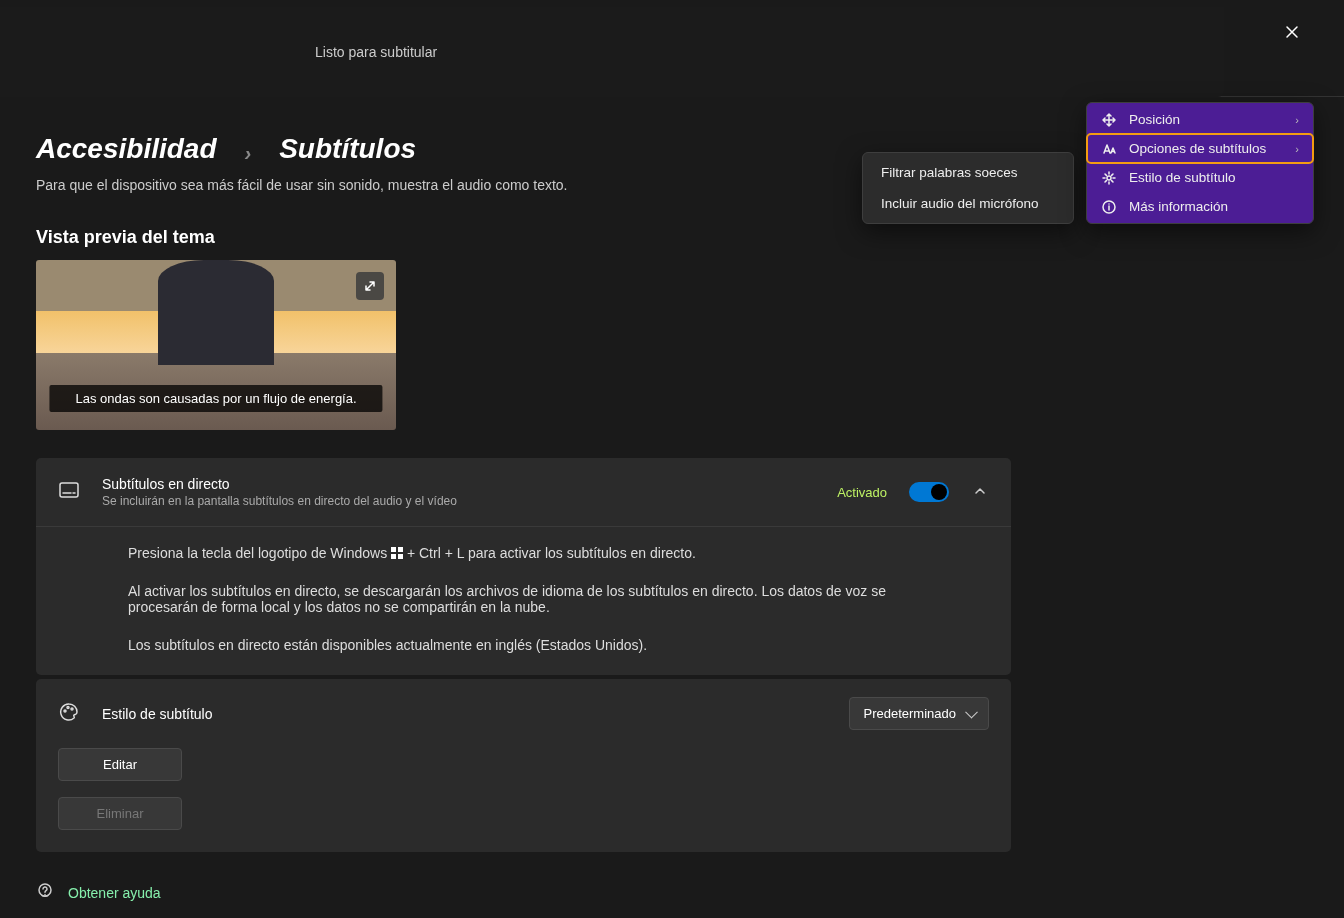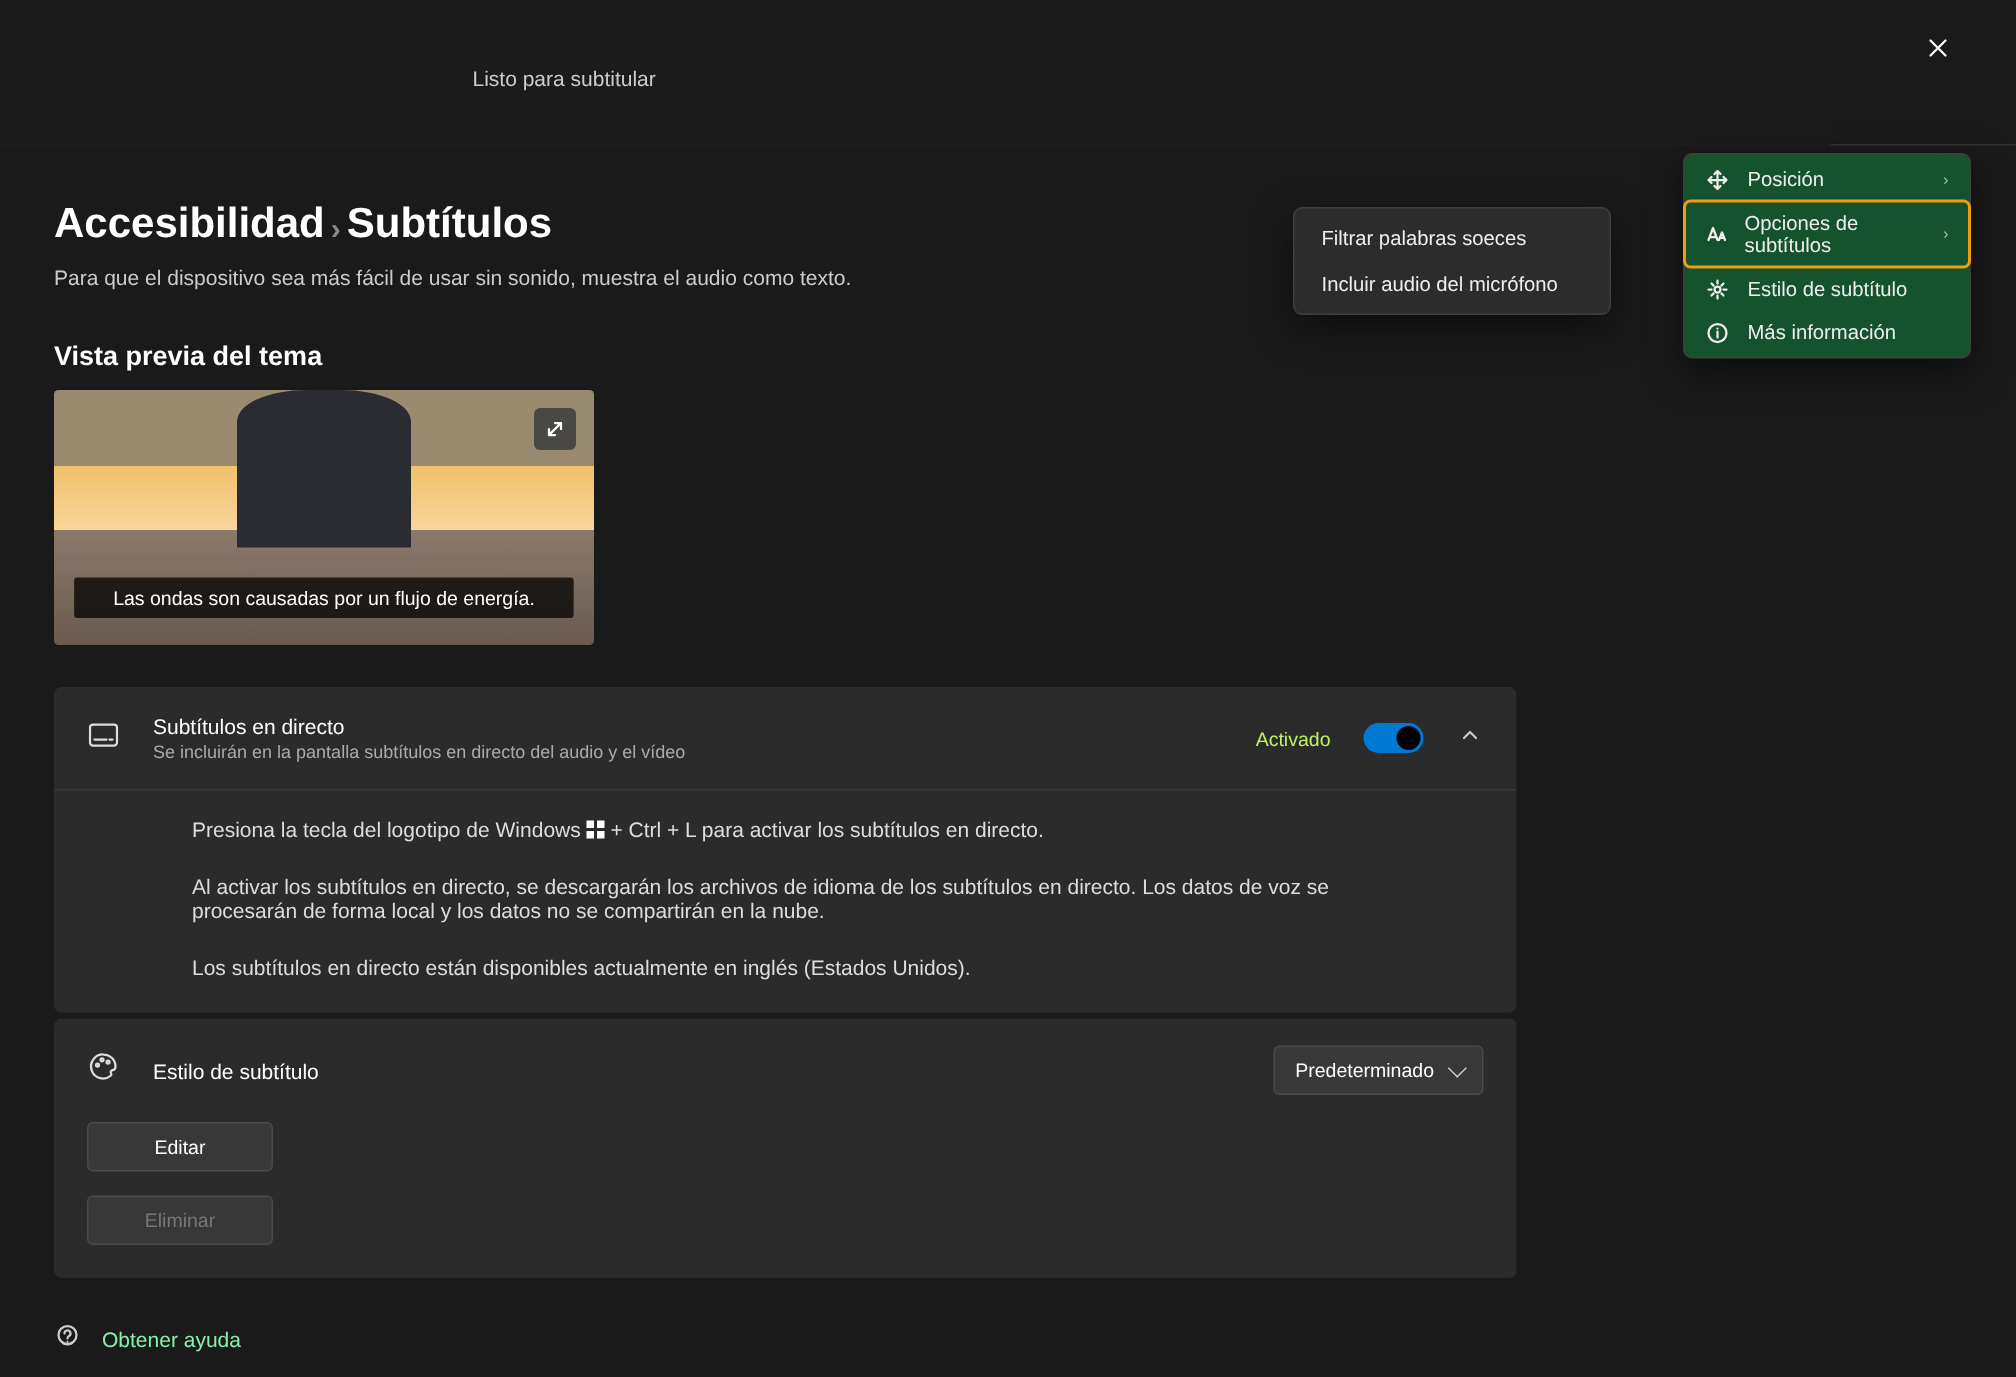--- a/index.html
+++ b/index.html
@@ -32,24 +32,25 @@
   cursor: pointer;
   display: flex; align-items: center; justify-content: center;
 }
 
 .settings-page {
   padding: 36px 36px 0 36px;
 }
 .breadcrumb {
   display: flex;
   align-items: flex-end;
-  gap: 4px;
+  gap: 28px;
   font-size: 28px;
   font-weight: 600;
   margin-bottom: 12px;
+  font-style: italic;
 }
 .breadcrumb .parent { color: #fff; }
 .breadcrumb .chev { color: #888; font-size: 20px;}
 .breadcrumb .current { color: #fff; }
 .page-sub {
   color: #ccc;
   font-size: 14px;
   margin-bottom: 34px;
 }
 .section-label {
@@ -165,36 +166,36 @@
 .btn.disabled { color:#777; }
 .help-link {
   display:flex; align-items:center; gap:14px;
   margin-top: 30px; color:#86efac; font-size:14px;
 }
 .help-link .help-icon{ color:#ccc; }
 
 
 .submenu {
   position: absolute;
-  top: 138px; right: 270px;
+  top: 152px; right: 270px;
   width: 212px;
   background: #2c2c2c;
   border: 1px solid #3e3e3e;
   border-radius: 6px;
   padding: 4px 0;
   box-shadow: 0 8px 24px rgba(0,0,0,.5);
 }
 .submenu .item {
   padding: 8px 18px; font-size: 13.5px; color: #eee;
 }
 .main-menu {
   position: absolute;
   top: 102px; right: 30px;
-  width: 192px;
-  background: #14532d;
+  width: 228px;
+  background: #4c1d95;
   border: 1px solid #3e3e3e;
   border-radius: 6px;
   padding: 2px 0;
   box-shadow: 0 8px 24px rgba(0,0,0,.5);
 }
 .main-menu .item {
   display:flex; align-items:center; gap: 12px;
   padding: 7px 14px; font-size: 13.5px; color: #eee;
   position: relative;
 }

